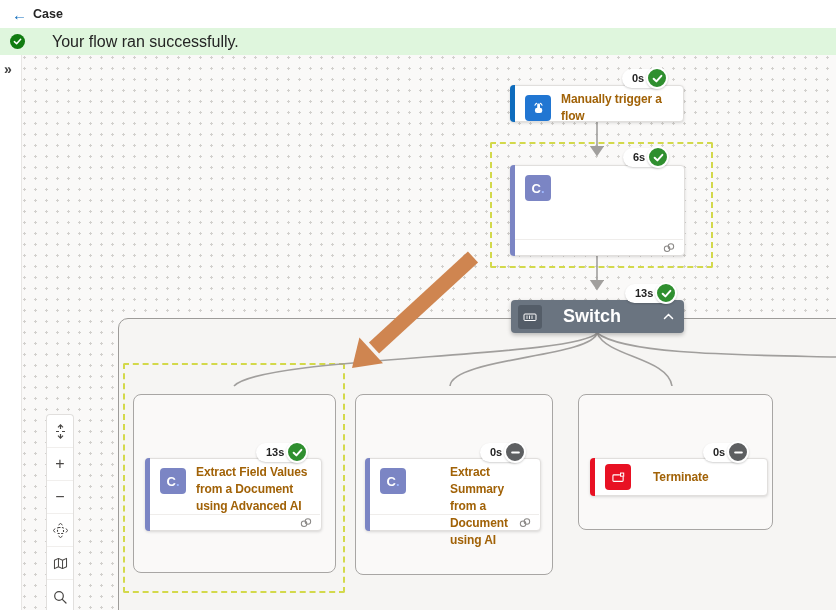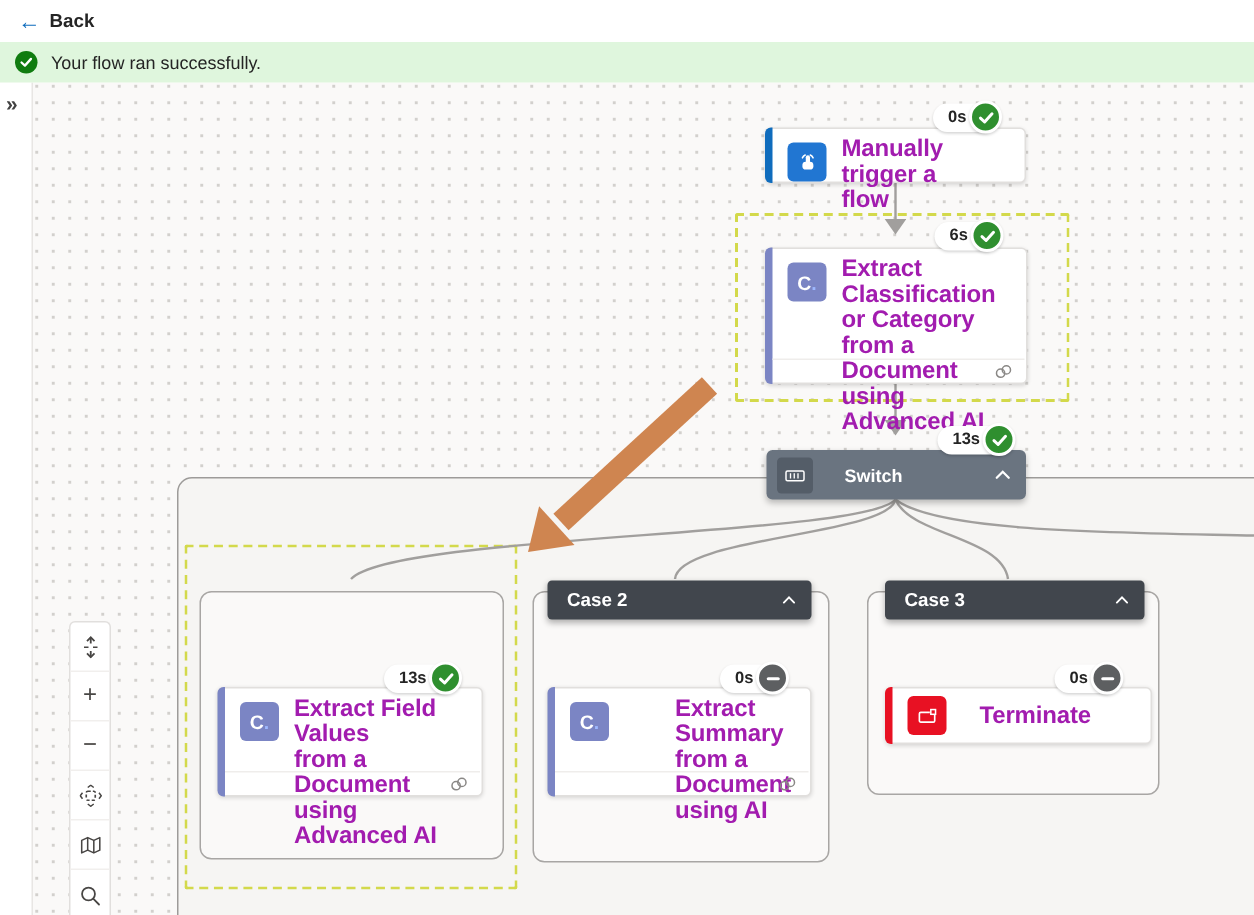--- a/index.html
+++ b/index.html
@@ -14,21 +14,21 @@
     display:flex; align-items:center; z-index:20; }
   .back-btn { display:flex; align-items:center; gap:6px; margin-left:12px; cursor:pointer; }
   .back-arrow { color:#0f6cbd; font-size:15px; line-height:1; }
   .back-label { font-size:12.5px; font-weight:bold; color:#242424; }
   .flow-title { margin-left:24px; font-size:12.5px; font-weight:bold; color:#242424; }
   
   .banner { position:absolute; left:0; top:28px; width:836px; height:27px; background:#dff6dd;
     display:flex; align-items:center; z-index:20; }
   .banner .check-circle { width:15px; height:15px; border-radius:50%; background:#107c10;
     margin-left:10px; display:flex; align-items:center; justify-content:center; flex:none; }
-  .banner-text { margin-left:9px; font-size:12px; color:#242424; }
+  .banner-text { margin-left:27px; font-size:16px; color:#242424; }
   
   .workspace { position:absolute; left:0; top:55px; width:836px; height:555px;
     background-color:#faf9f8;
     background-image:radial-gradient(circle,#d2d0cd 1px,transparent 1.2px);
     background-size:11px 11px; background-position:8px 8px; }
   .left-rail { position:absolute; left:0; top:0; width:22px; height:555px; background:#fff;
     border-right:1px solid #e8e6e4; z-index:6; }
   .expand-icon { position:absolute; left:4px; top:6px; font-size:14px; font-weight:bold;
     color:#424242; cursor:pointer; }
   
@@ -39,43 +39,43 @@
   .dashed-case1 { left:123px; top:308px; width:222px; height:230px; }
   svg.connectors { position:absolute; left:0; top:0; z-index:3; pointer-events:none; }
   
   .card { position:absolute; background:#fff; border:1px solid #e1dfdd; border-radius:4px;
     box-shadow:0 1px 3px rgba(0,0,0,.14); z-index:4; cursor:pointer; }
   .card .accent { position:absolute; left:-1px; top:-1px; bottom:-1px; width:5px;
     border-radius:4px 0 0 4px; }
   .card-body { display:flex; align-items:flex-start; padding:7px 4px 5px 14px; }
   .icon24 { width:26px; height:26px; border-radius:4px; flex:none;
     display:flex; align-items:center; justify-content:center; margin-top:2px; }
-  .card-title { margin-left:10px; font-size:16px; font-weight:bold; line-height:17px;
-    letter-spacing:-0.1px; color:#a21caf; white-space:pre-line; }
+  .card-title { margin-left:10px; font-size:12px; font-weight:bold; line-height:17px;
+    letter-spacing:-0.1px; color:#a16207; white-space:pre-line; }
   .card-footer { border-top:1px solid #efedeb; height:16px; display:flex;
     align-items:center; justify-content:flex-end; padding-right:7px; }
   .copilot-letter { color:#fff; font-size:13px; font-weight:bold; }
   .copilot-dot { color:#9db8ff; font-size:13px; font-weight:bold; }
   
   .badge { position:absolute; z-index:5; display:flex; align-items:center;justify-content:space-between; }
   .badge .pill { background:#fff; border-radius:10px 0 0 10px; height:19px;
     box-shadow:0 1px 2px rgba(0,0,0,.18); display:flex; align-items:center;
     padding:0 14px 0 10px; margin-right:-12px; font-size:11px; font-weight:bold; color:#242424; }
   .badge .circ { width:22px; height:22px; border-radius:50%; border:2px solid #fff;
     display:flex; align-items:center; justify-content:center; flex:none;
     box-shadow:0 1px 2px rgba(0,0,0,.18); }
   .circ.success { background:#2f8f2f; }
   .circ.skipped { background:#5d5f61; }
   
   .switch-node { position:absolute; left:511px; top:245px; width:173px; height:33px;
     background:#6a7480; border-radius:4px; z-index:4; display:flex; align-items:center;
     box-shadow:0 2px 4px rgba(0,0,0,.25); cursor:pointer; }
   .switch-icon-sq { width:24px; height:24px; background:#545d68; border-radius:3px;
     margin-left:7px; display:flex; align-items:center; justify-content:center; }
-  .switch-label { color:#fff; font-size:12px; font-weight:bold; margin-left:21px; }
+  .switch-label { color:#fff; font-size:18px; font-weight:bold; margin-left:21px; }
   .hdr-chevron { margin-left:auto; margin-right:10px; display:flex; }
   .case-panel { position:absolute; background:#faf9f8; border:1.5px solid #a8a6a4;
     border-radius:8px; z-index:3; }
   .case-header { position:absolute; height:26px; background:#41464d; border-radius:3px;
     z-index:4; display:flex; align-items:center; box-shadow:0 2px 4px rgba(0,0,0,.3);
     cursor:pointer; }
   .case-label { color:#fff; font-size:12.5px; font-weight:bold; margin-left:13px; }
   
   .zoom-toolbar { position:absolute; left:46px; top:359px; width:28px; height:196px;
     background:#fff; border:1px solid #e1dfdd; border-bottom:none; border-radius:4px 4px 0 0;
@@ -85,21 +85,21 @@
   .tool-btn:last-child { border-bottom:none; }
 </style>
 </head>
 <body>
 
 <div class="screen">
 
   <div class="topbar">
     <div class="back-btn">
       <span class="back-arrow">←</span>
-      <span class="back-label">Back</span>
+      <span class="back-label">Case</span>
     </div>
   </div>
 
   <div class="banner">
     <span class="check-circle">
       <svg width="9" height="9" viewBox="0 0 10 10">
           <path d="M1.5 5.2 L4 7.5 L8.5 2.5" stroke="#fff" stroke-width="1.7" fill="none" stroke-linecap="round" stroke-linejoin="round"></path>
         </svg>
     </span>
     <span class="banner-text">Your flow ran successfully.</span>
@@ -162,24 +162,20 @@
       </span>
     </div>
 
     <div class="card" style="left:510px; top:110px; width:175px; height:91px;">
       <div class="accent" style="background:#7b85c4;"></div>
       <div class="card-body">
         <span class="icon24" style="background:#7b85c4;">
           <span class="copilot-letter">C</span>
             <span class="copilot-dot">.</span>
         </span>
-        <div class="card-title" style="margin-top:-2px;">Extract Classification
-or Category from a
-Document using
-Advanced AI</div>
       </div>
       <div class="card-footer" style="position:absolute; left:4px; right:1px; bottom:0;">
         <svg width="14" height="11" viewBox="0 0 15 12">
             <circle cx="5.4" cy="7.4" r="3" stroke="#8a8886" stroke-width="1.1" fill="none"></circle>
             <circle cx="9.6" cy="5" r="3" stroke="#8a8886" stroke-width="1.1" fill="none"></circle>
           </svg>
       </div>
     </div>
     <div class="badge" style="left:623px; top:91px;">
       <span class="pill">6s</span>
@@ -235,28 +231,20 @@
     <div class="badge" style="left:256px; top:386px;">
       <span class="pill">13s</span>
       <span class="circ success">
         <svg width="11" height="11" viewBox="0 0 10 10">
             <path d="M1.5 5.2 L4 7.6 L8.5 2.6" stroke="#fff" stroke-width="1.8" fill="none" stroke-linecap="round" stroke-linejoin="round"></path>
           </svg>
       </span>
     </div>
 
     <div class="case-panel" style="left:355px; top:339px; width:198px; height:181px;"></div>
-    <div class="case-header" style="left:365px; top:332px; width:176px;">
-      <span class="case-label">Case 2</span>
-      <span class="hdr-chevron">
-        <svg width="10" height="6" viewBox="0 0 11 7">
-            <path d="M1.5 5.5 L5.5 1.5 L9.5 5.5" stroke="#fff" stroke-width="1.5" fill="none" stroke-linecap="round"></path>
-          </svg>
-      </span>
-    </div>
     <div class="card" style="left:365px; top:403px; width:176px; height:73px;">
       <div class="accent" style="background:#7b85c4;"></div>
       <div class="card-body">
         <span class="icon24" style="background:#7b85c4;">
           <span class="copilot-letter">C</span>
             <span class="copilot-dot">.</span>
         </span>
         <div class="card-title" style="margin-top:-2px;margin-left:44px;">Extract Summary
 from a Document
 using AI</div>
@@ -271,28 +259,20 @@
     <div class="badge" style="left:480px; top:386px;">
       <span class="pill">0s</span>
       <span class="circ skipped">
         <svg width="11" height="11" viewBox="0 0 10 10">
             <path d="M2 5 H8" stroke="#fff" stroke-width="1.9" stroke-linecap="round"></path>
           </svg>
       </span>
     </div>
 
     <div class="case-panel" style="left:578px; top:339px; width:195px; height:136px;"></div>
-    <div class="case-header" style="left:590px; top:332px; width:173px;">
-      <span class="case-label">Case 3</span>
-      <span class="hdr-chevron">
-        <svg width="10" height="6" viewBox="0 0 11 7">
-            <path d="M1.5 5.5 L5.5 1.5 L9.5 5.5" stroke="#fff" stroke-width="1.5" fill="none" stroke-linecap="round"></path>
-          </svg>
-      </span>
-    </div>
     <div class="card" style="left:590px; top:403px; width:178px; height:38px;">
       <div class="accent" style="background:#e81123;"></div>
       <div class="card-body" style="align-items:center; padding-top:5px;">
         <span class="icon24" style="background:#e81123; margin-top:0;">
           <svg width="15" height="13" viewBox="0 0 16 14">
               <rect x="2" y="4.2" width="11" height="7" rx="1" stroke="#fff" stroke-width="1.2" fill="none"></rect>
               <rect x="9.5" y="1.5" width="4.5" height="4.5" fill="#e81123" stroke="none"></rect>
               <rect x="10.2" y="2.2" width="3.4" height="3.4" stroke="#fff" stroke-width="1.1" fill="none"></rect>
             </svg>
         </span>

